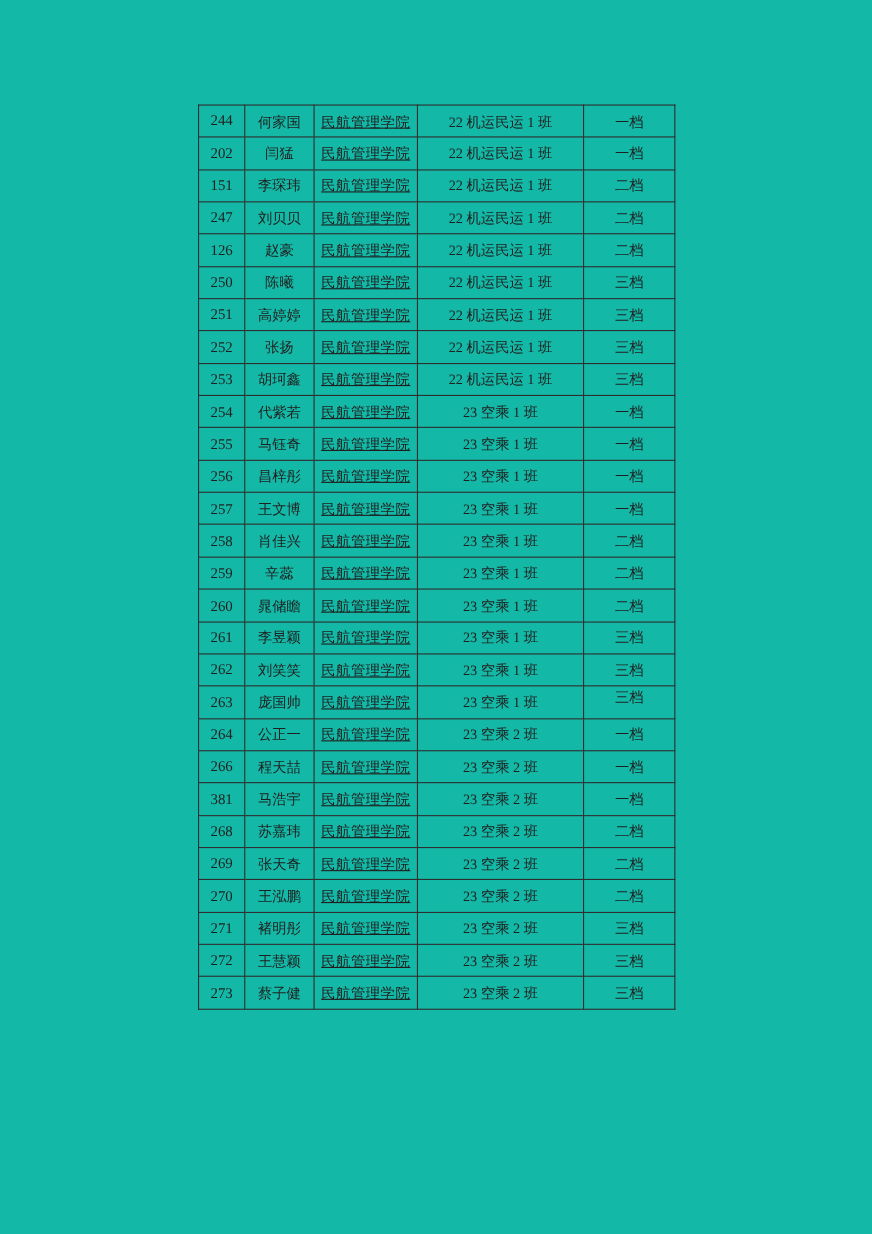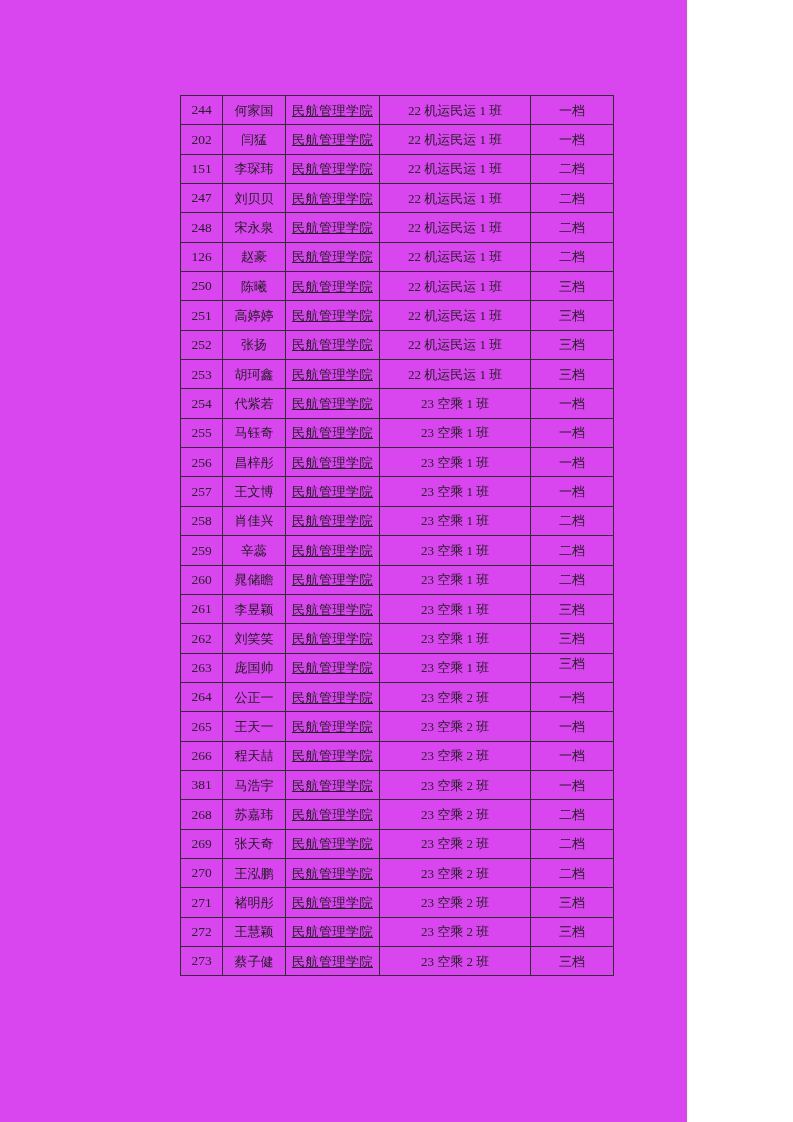--- a/index.html
+++ b/index.html
@@ -8,23 +8,23 @@
   }
   body {
     width: 793px;
     height: 1122px;
     background: #ffffff;
     font-family: "Liberation Serif", "DejaVu Serif", serif;
     color: #1f1f1f;
   }
   .page {
     position: relative;
-    width: 687px;
+    width: 793px;
     height: 1122px;
-    background: #d946ef;
+    background: #14b8a6;
     overflow: hidden;
   }
   table.roster {
     position: absolute;
     left: 180px;
     top: 95px;
     width: 433px;
     border-collapse: collapse;
     table-layout: fixed;
   }
@@ -89,27 +89,20 @@
     <td class="c-tier">二档</td>
   </tr>
         <tr>
     <td class="c-no">247</td>
     <td class="c-name">刘贝贝</td>
     <td class="c-college">民航管理学院</td>
     <td class="c-class">22 机运民运 1 班</td>
     <td class="c-tier">二档</td>
   </tr>
         <tr>
-    <td class="c-no">248</td>
-    <td class="c-name">宋永泉</td>
-    <td class="c-college">民航管理学院</td>
-    <td class="c-class">22 机运民运 1 班</td>
-    <td class="c-tier">二档</td>
-  </tr>
-        <tr>
     <td class="c-no">126</td>
     <td class="c-name">赵豪</td>
     <td class="c-college">民航管理学院</td>
     <td class="c-class">22 机运民运 1 班</td>
     <td class="c-tier">二档</td>
   </tr>
         <tr>
     <td class="c-no">250</td>
     <td class="c-name">陈曦</td>
     <td class="c-college">民航管理学院</td>
@@ -203,27 +196,20 @@
         <tr>
     <td class="c-no">263</td>
     <td class="c-name">庞国帅</td>
     <td class="c-college">民航管理学院</td>
     <td class="c-class">23 空乘 1 班</td>
     <td class="c-tier valign-top">三档</td>
   </tr>
         <tr>
     <td class="c-no">264</td>
     <td class="c-name">公正一</td>
-    <td class="c-college">民航管理学院</td>
-    <td class="c-class">23 空乘 2 班</td>
-    <td class="c-tier">一档</td>
-  </tr>
-        <tr>
-    <td class="c-no">265</td>
-    <td class="c-name">王天一</td>
     <td class="c-college">民航管理学院</td>
     <td class="c-class">23 空乘 2 班</td>
     <td class="c-tier">一档</td>
   </tr>
         <tr>
     <td class="c-no">266</td>
     <td class="c-name">程天喆</td>
     <td class="c-college">民航管理学院</td>
     <td class="c-class">23 空乘 2 班</td>
     <td class="c-tier">一档</td>

